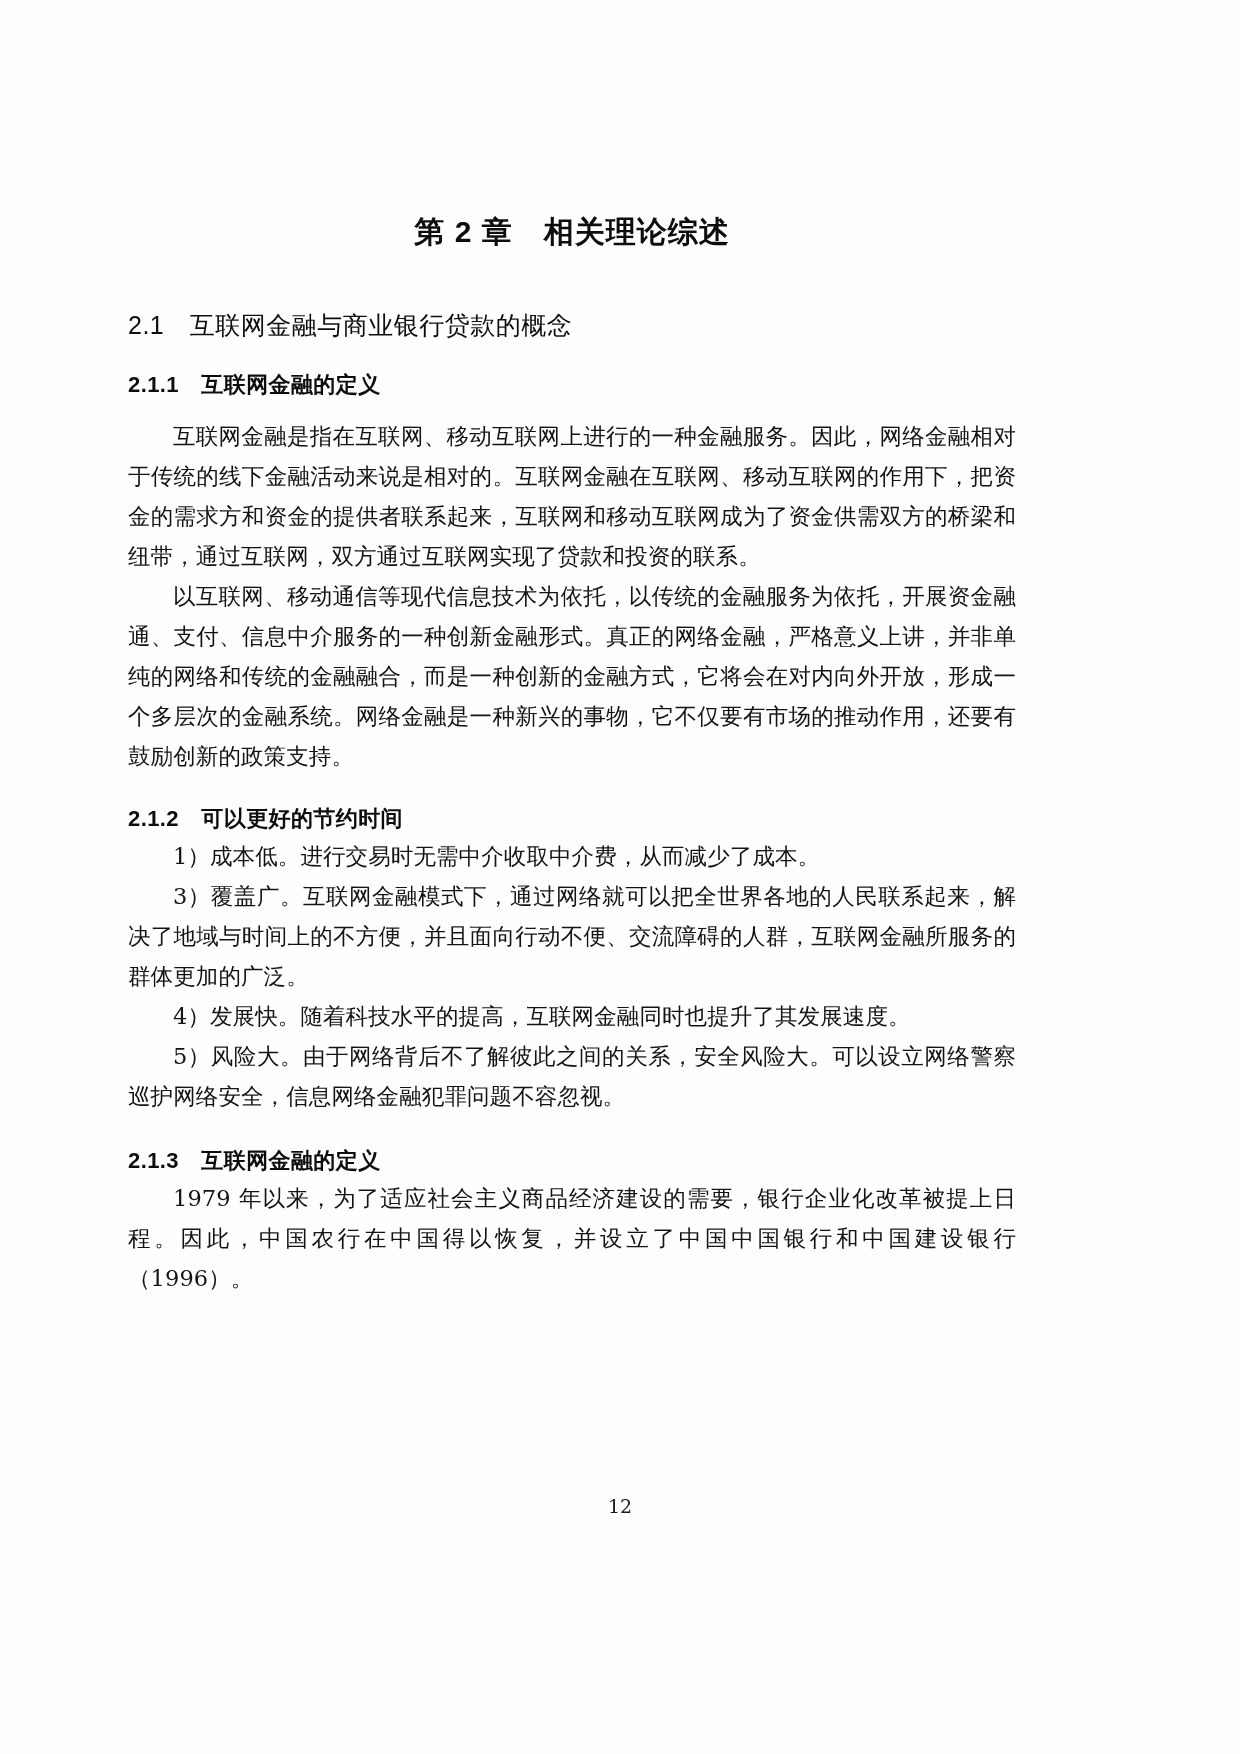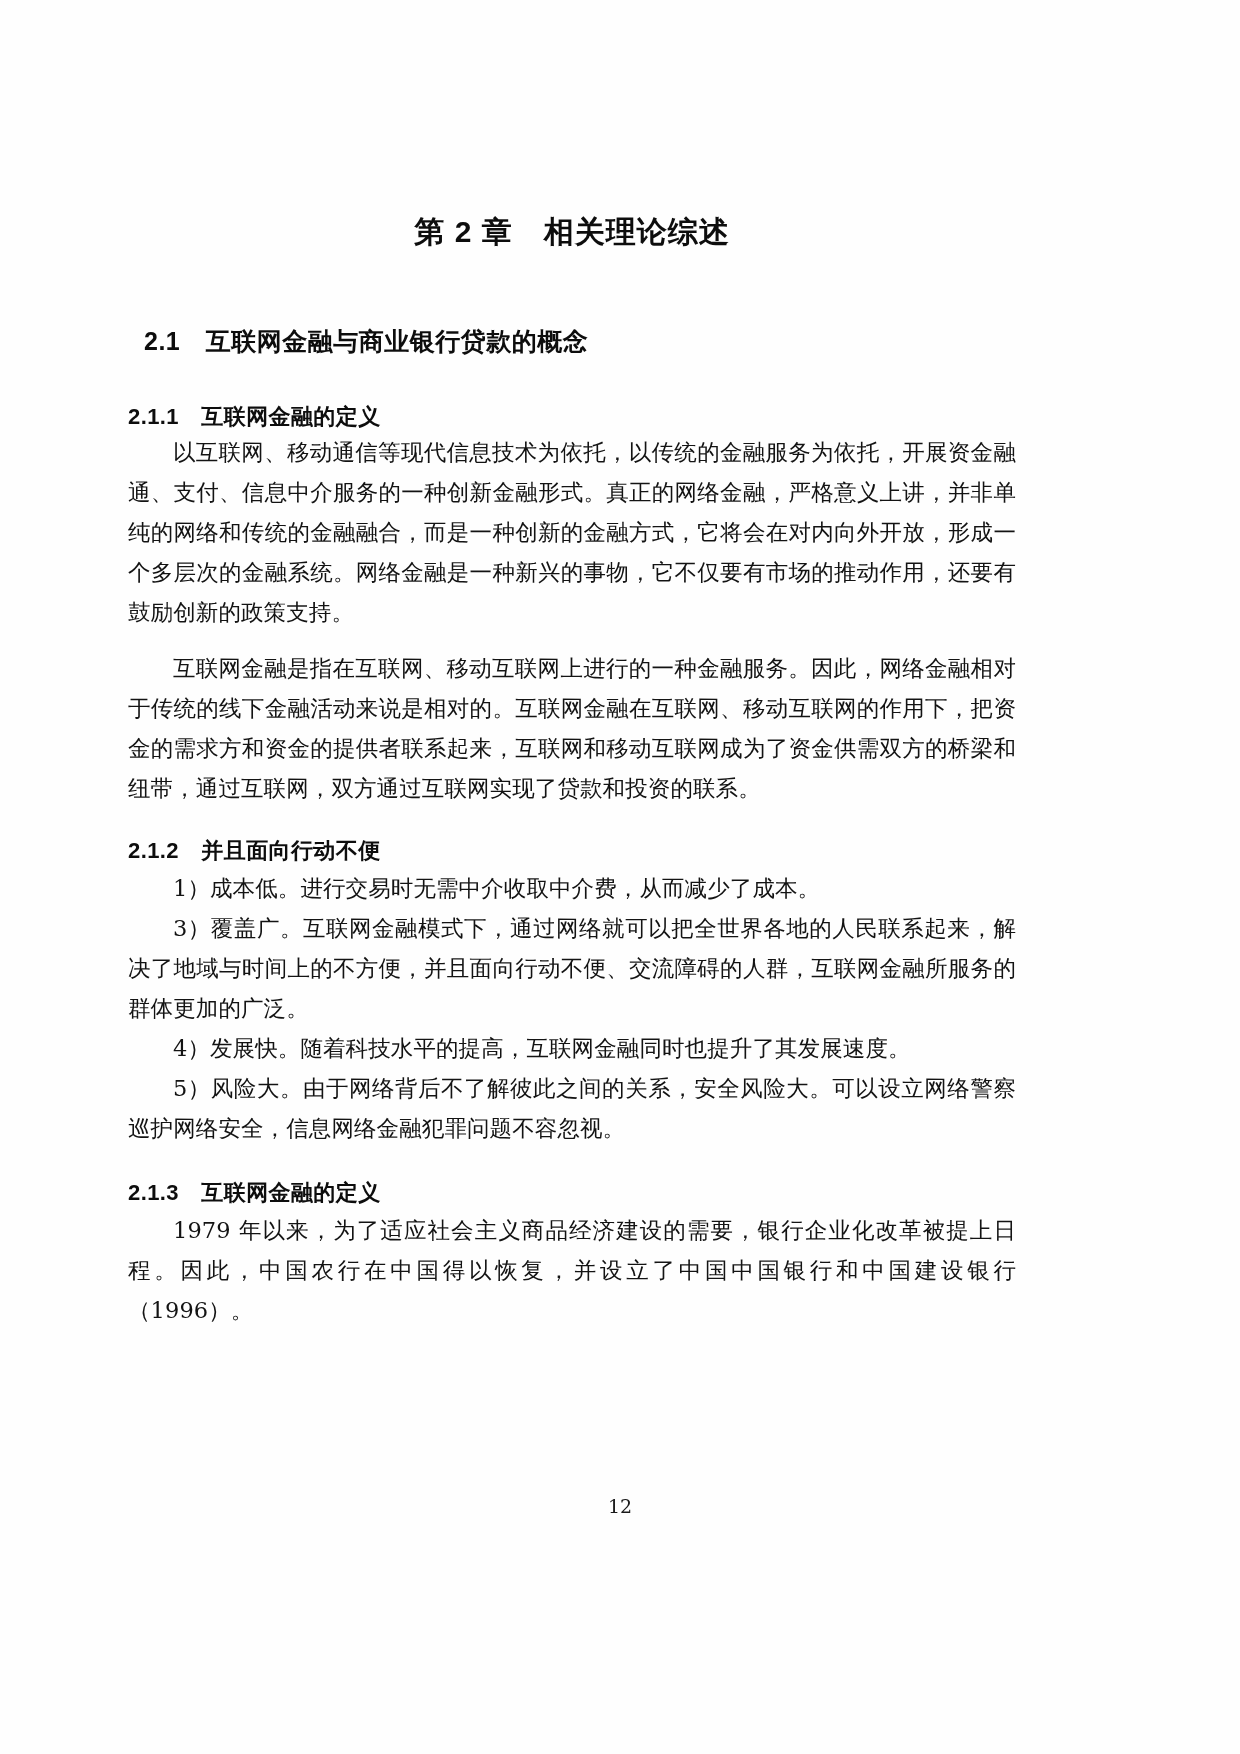--- a/index.html
+++ b/index.html
@@ -40,23 +40,23 @@
     letter-spacing: 1px;
     margin: 0;
     padding-top: 212px;
     color: #0d0d0d;
     white-space: pre;
   }
 
   
   .h2 {
     font-family: "Liberation Sans", sans-serif;
-    font-weight: bold;
+    font-weight: normal;
     font-size: 25px;
-    margin: 16px;
+    margin: 0;
     padding-top: 56px;
     letter-spacing: 0.5px;
     color: #0d0d0d;
     white-space: pre;
   }
 
   .h3 {
     font-family: "Liberation Sans", sans-serif;
     font-weight: bold;
     font-size: 22px;
@@ -104,25 +104,25 @@
 
 <div class="page">
   <div class="content">
 
     <h1 class="chapter-title">第 2 章　相关理论综述</h1>
 
     <h2 class="h2">2.1　互联网金融与商业银行贷款的概念</h2>
 
     <h3 class="h3">2.1.1　互联网金融的定义</h3>
 
+    <p class="para first">互联网金融是指在互联网、移动互联网上进行的一种金融服务。因此，网络金融相对于传统的线下金融活动来说是相对的。互联网金融在互联网、移动互联网的作用下，把资金的需求方和资金的提供者联系起来，互联网和移动互联网成为了资金供需双方的桥梁和纽带，通过互联网，双方通过互联网实现了贷款和投资的联系。</p>
+
     <p class="para">以互联网、移动通信等现代信息技术为依托，以传统的金融服务为依托，开展资金融通、支付、信息中介服务的一种创新金融形式。真正的网络金融，严格意义上讲，并非单纯的网络和传统的金融融合，而是一种创新的金融方式，它将会在对内向外开放，形成一个多层次的金融系统。网络金融是一种新兴的事物，它不仅要有市场的推动作用，还要有鼓励创新的政策支持。</p>
 
-    <p class="para first">互联网金融是指在互联网、移动互联网上进行的一种金融服务。因此，网络金融相对于传统的线下金融活动来说是相对的。互联网金融在互联网、移动互联网的作用下，把资金的需求方和资金的提供者联系起来，互联网和移动互联网成为了资金供需双方的桥梁和纽带，通过互联网，双方通过互联网实现了贷款和投资的联系。</p>
-
-    <h3 class="h3">2.1.2　并且面向行动不便</h3>
+    <h3 class="h3">2.1.2　可以更好的节约时间</h3>
 
     <div class="block-gap-sm"></div>
 
     <p class="para listitem">1）成本低。进行交易时无需中介收取中介费，从而减少了成本。</p>
 
 
     <p class="para listitem">3）覆盖广。互联网金融模式下，通过网络就可以把全世界各地的人民联系起来，解决了地域与时间上的不方便，并且面向行动不便、交流障碍的人群，互联网金融所服务的群体更加的广泛。</p>
 
     <p class="para listitem">4）发展快。随着科技水平的提高，互联网金融同时也提升了其发展速度。</p>
 

